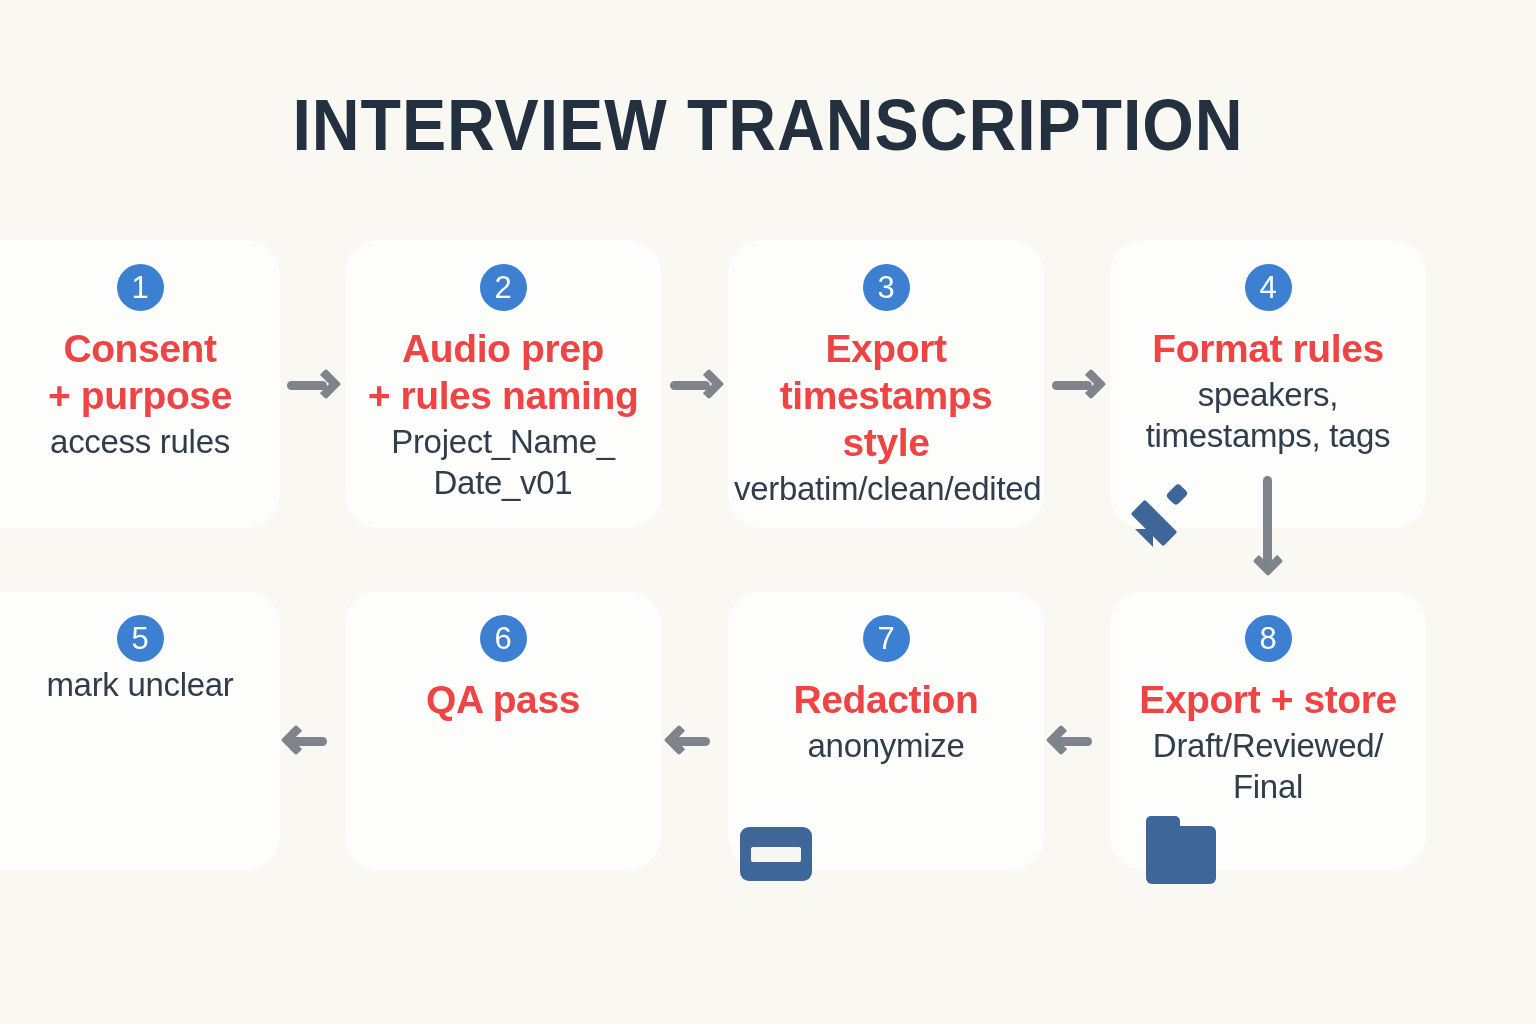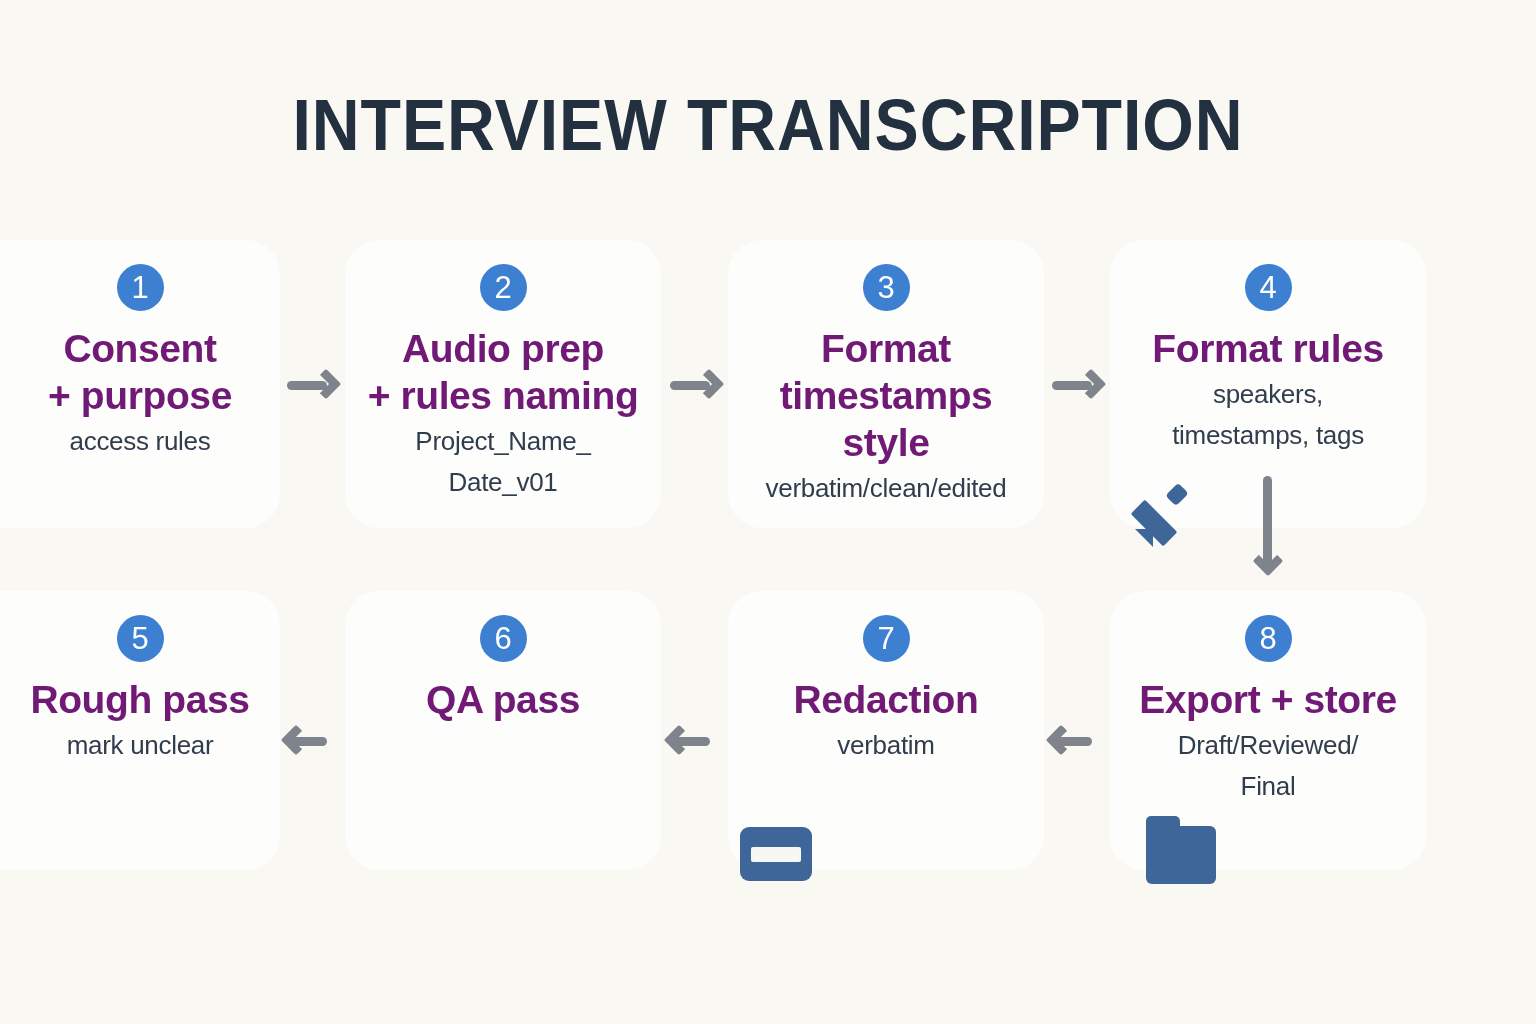--- a/index.html
+++ b/index.html
@@ -65,28 +65,28 @@
     font-weight: normal;
     line-height: 47px;
     text-align: center;
     margin: 24px auto 0 auto;
     font-family: "Liberation Sans", sans-serif;
   }
 
   .card-title {
     font-size: 39px;
     font-weight: bold;
-    color: #701a75;
+    color: #ef4444;
     line-height: 47px;
     margin-top: 14px;
     padding: 0 14px;
     letter-spacing: -0.4px;
   }
   .card-sub {
-    font-size: 26px;
+    font-size: 33px;
     font-weight: normal;
     color: #303d4d;
     line-height: 41px;
     margin-top: 2px;
     padding: 0 6px;
     letter-spacing: -0.3px;
   }
 
   
   .icon-slot {
@@ -259,21 +259,21 @@
 
 <div class="arrow-h right" style="left:666px; top:362px;">
   <div class="arrow-line"></div>
   <div class="arrow-head"></div>
 </div>
 
 <div class="card row1 c3">
   <div class="card-inner">
     <div class="badge">3</div>
     <div class="card-title">
-      <div>Format</div>
+      <div>Export</div>
       <div>timestamps style</div>
     </div>
     <div class="card-sub">verbatim/clean/edited</div>
   </div>
 </div>
 
 <div class="arrow-h right" style="left:1048px; top:362px;">
   <div class="arrow-line"></div>
   <div class="arrow-head"></div>
 </div>
@@ -299,23 +299,20 @@
 </div>
 
 <div class="arrow-v" style="left:1246px; top:476px;">
   <div class="arrow-v-line"></div>
   <div class="arrow-v-head"></div>
 </div>
 
 <div class="card row2 c1">
   <div class="card-inner">
     <div class="badge">5</div>
-    <div class="card-title">
-      <div>Rough pass</div>
-    </div>
     <div class="card-sub">mark unclear</div>
   </div>
   <div class="icon-slot" style="left:-26px; bottom:-12px;">
     
   </div>
 </div>
 
 <div class="arrow-h left" style="left:283px; top:718px;">
   <div class="arrow-line"></div>
   <div class="arrow-head"></div>
@@ -337,21 +334,21 @@
   <div class="arrow-head"></div>
 </div>
 
 <div class="card row2 c3">
   <div class="card-inner">
     <div class="badge">7</div>
     <div class="card-title">
       <div>Redaction</div>
     </div>
     <div class="card-sub">
-      <div>verbatim</div>
+      <div>anonymize</div>
     </div>
   </div>
   <div class="icon-slot" style="left:12px; bottom:-11px;">
     <div class="redact">
         <div class="redact-bar"></div>
       </div>
   </div>
 </div>
 
 <div class="arrow-h left" style="left:1048px; top:718px;">

